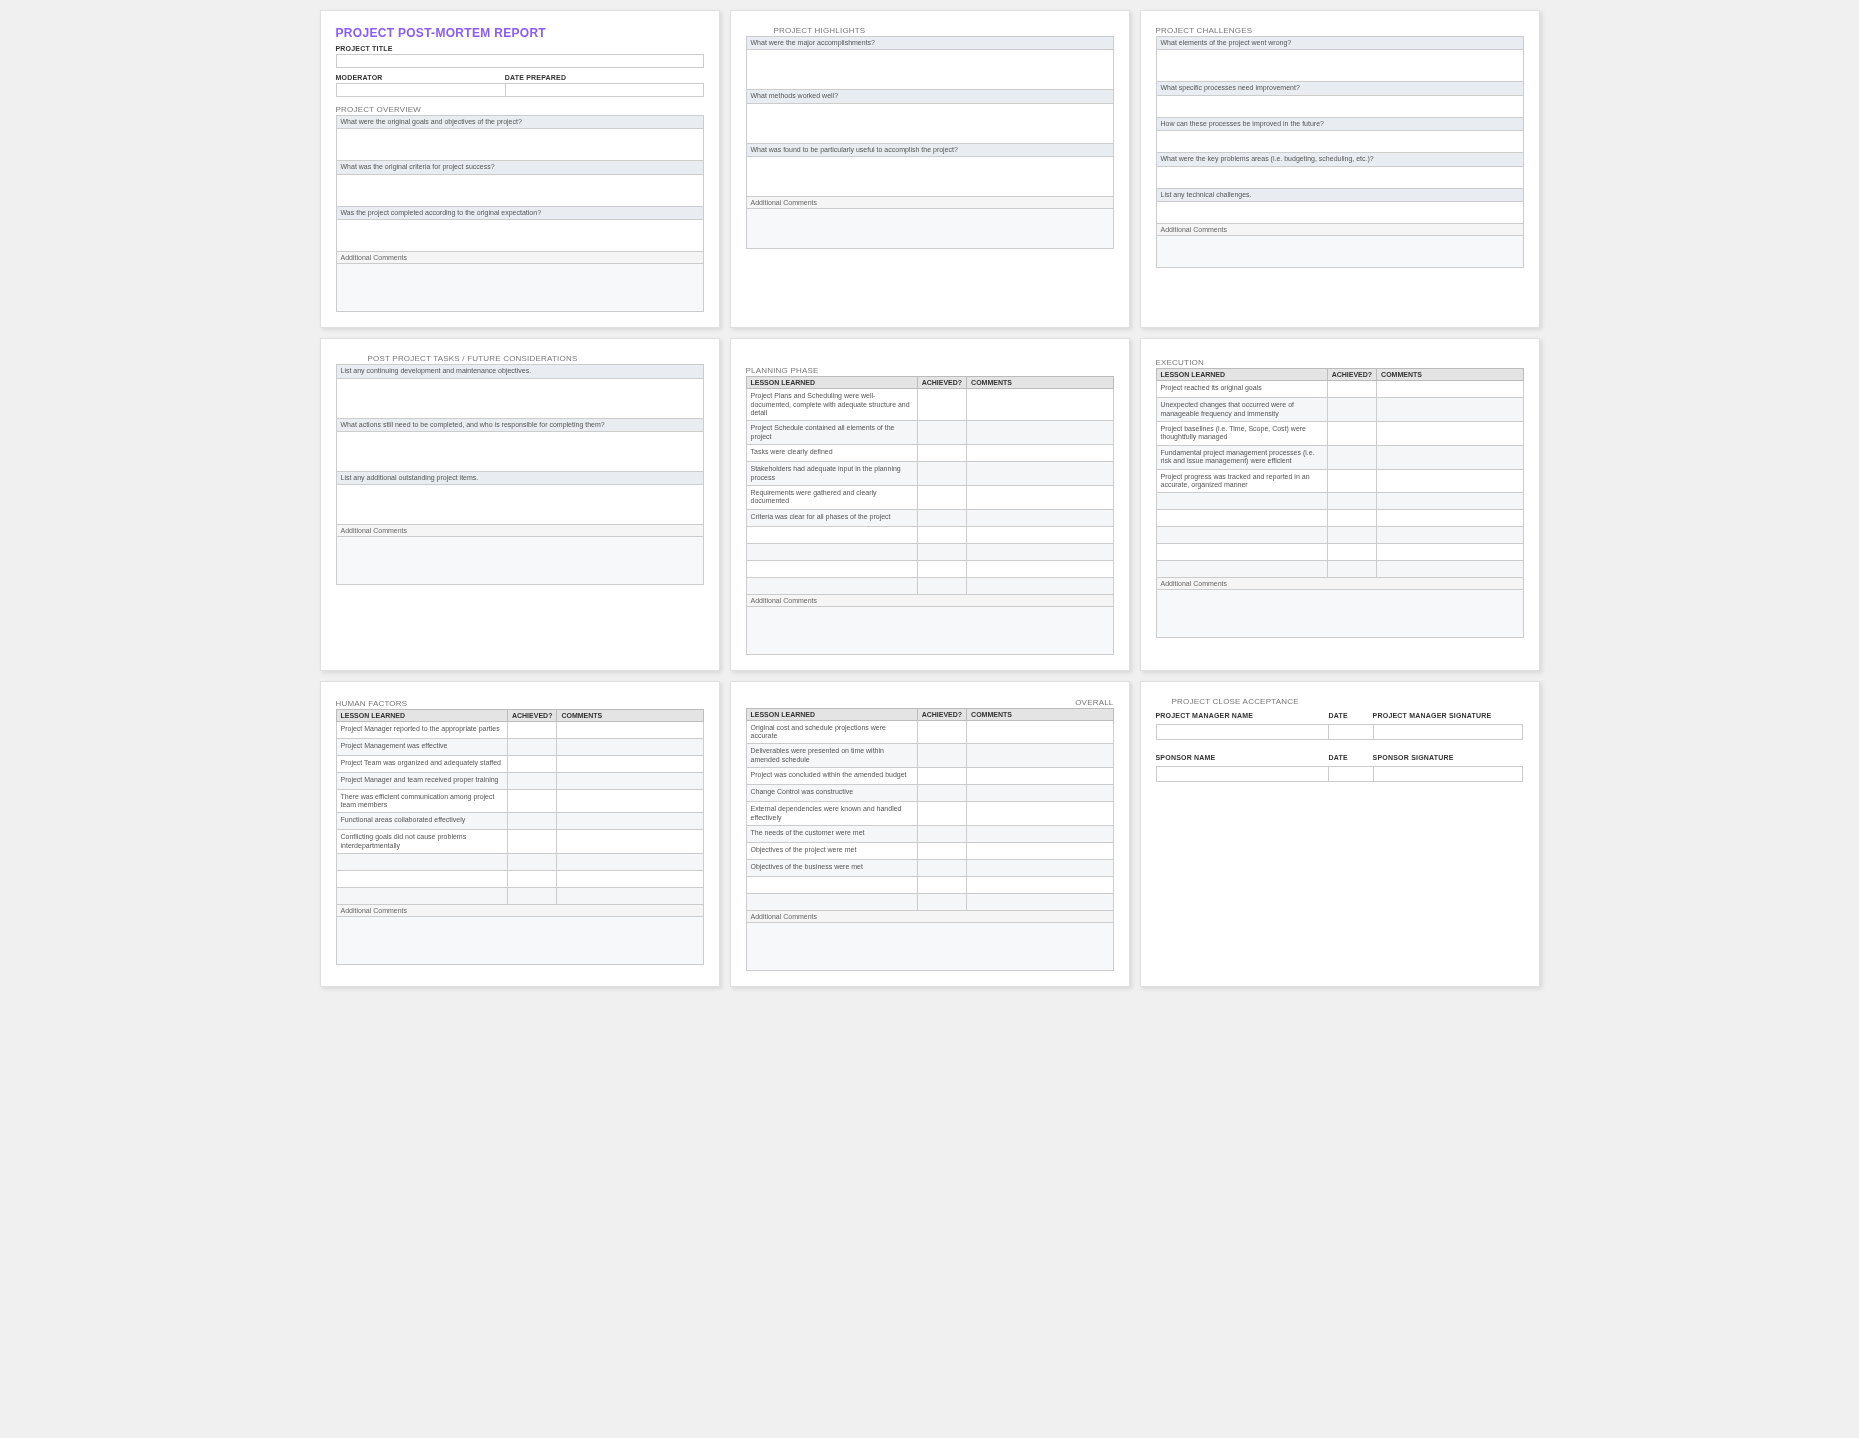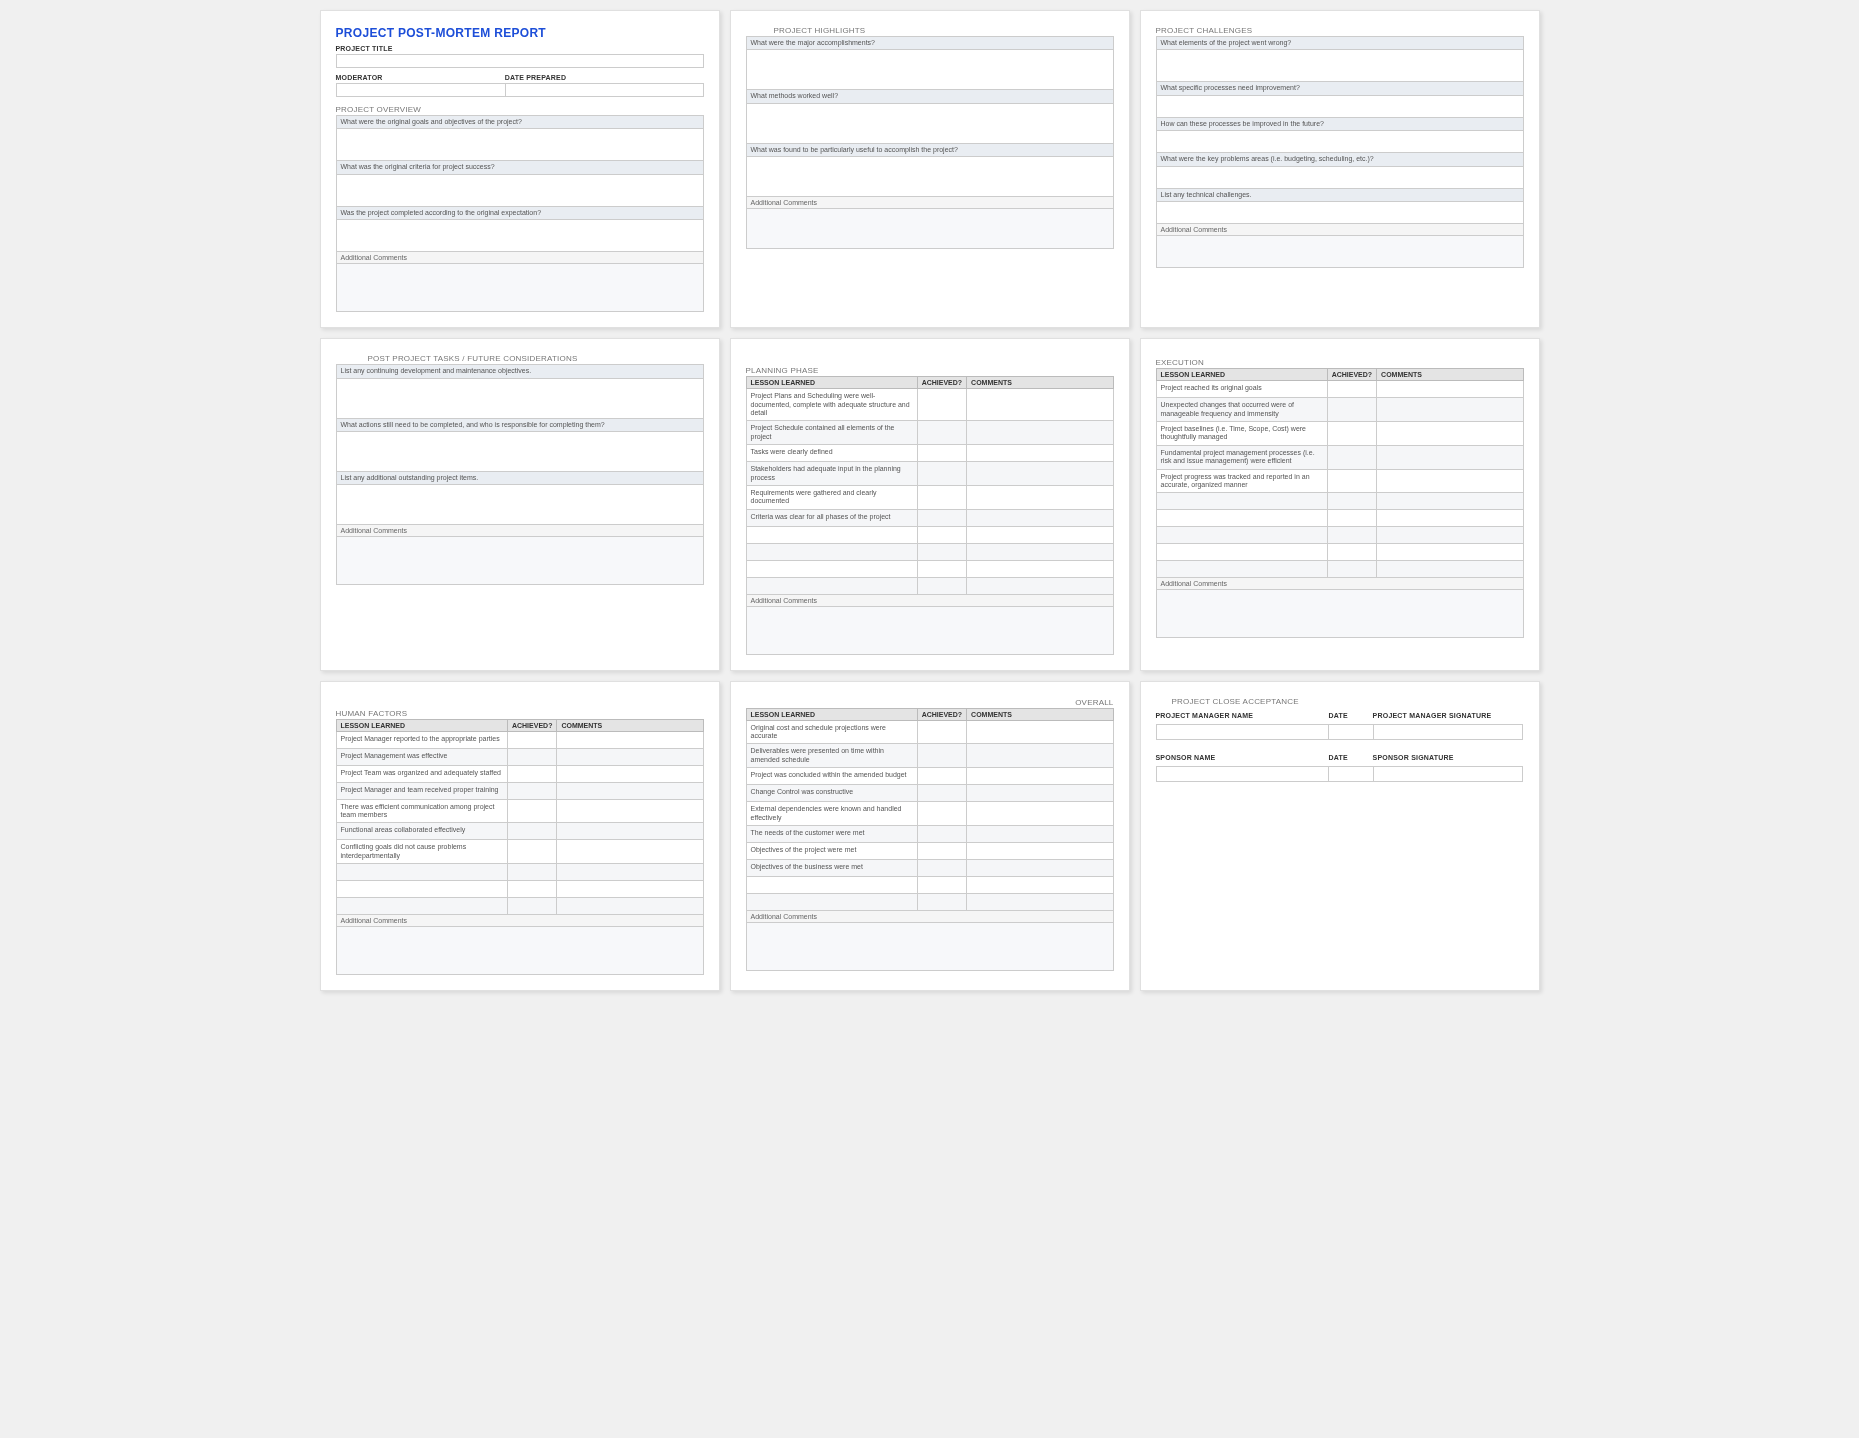--- a/index.html
+++ b/index.html
@@ -22,21 +22,21 @@
     background: #fff;
     border: 1px solid #e0e0e0;
     box-shadow: 2px 2px 4px rgba(0,0,0,0.1);
     padding: 15px;
     min-height: 300px;
   }
   .panel.short { min-height: 290px; }
   h1 {
     font-size: 12px;
     font-weight: bold;
-    color: #1d4ed8;
+    color: #8b5cf6;
     letter-spacing: 0.3px;
     margin-bottom: 3px;
   }
   .label {
     font-size: 7px;
     font-weight: bold;
     color: #333;
     padding: 2px 0;
     letter-spacing: 0.2px;
   }
@@ -360,21 +360,21 @@
             <td></td>
             <td></td>
           </tr>
         </tbody>
     </table>
     <div class="comments-label" style="border-top:none;">Additional Comments</div>
     <div class="comments-box"></div>
   </div>
 
   <div class="panel">
-    <div class="section-title" style="margin-top:12px;">HUMAN FACTORS</div>
+    <div class="section-title" style="margin-top:2px;">HUMAN FACTORS</div>
     <table class="lessons">
       <thead>
           <tr>
         <th>LESSON LEARNED</th>
         <th>ACHIEVED?</th>
         <th>COMMENTS</th>
       </tr>
         </thead>
       <tbody>
           <tr>

